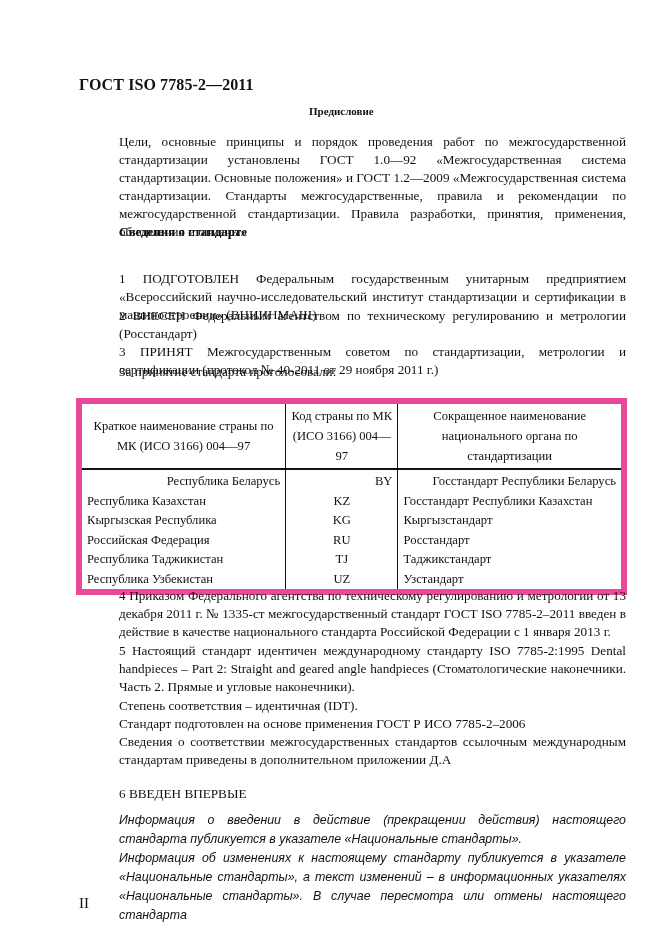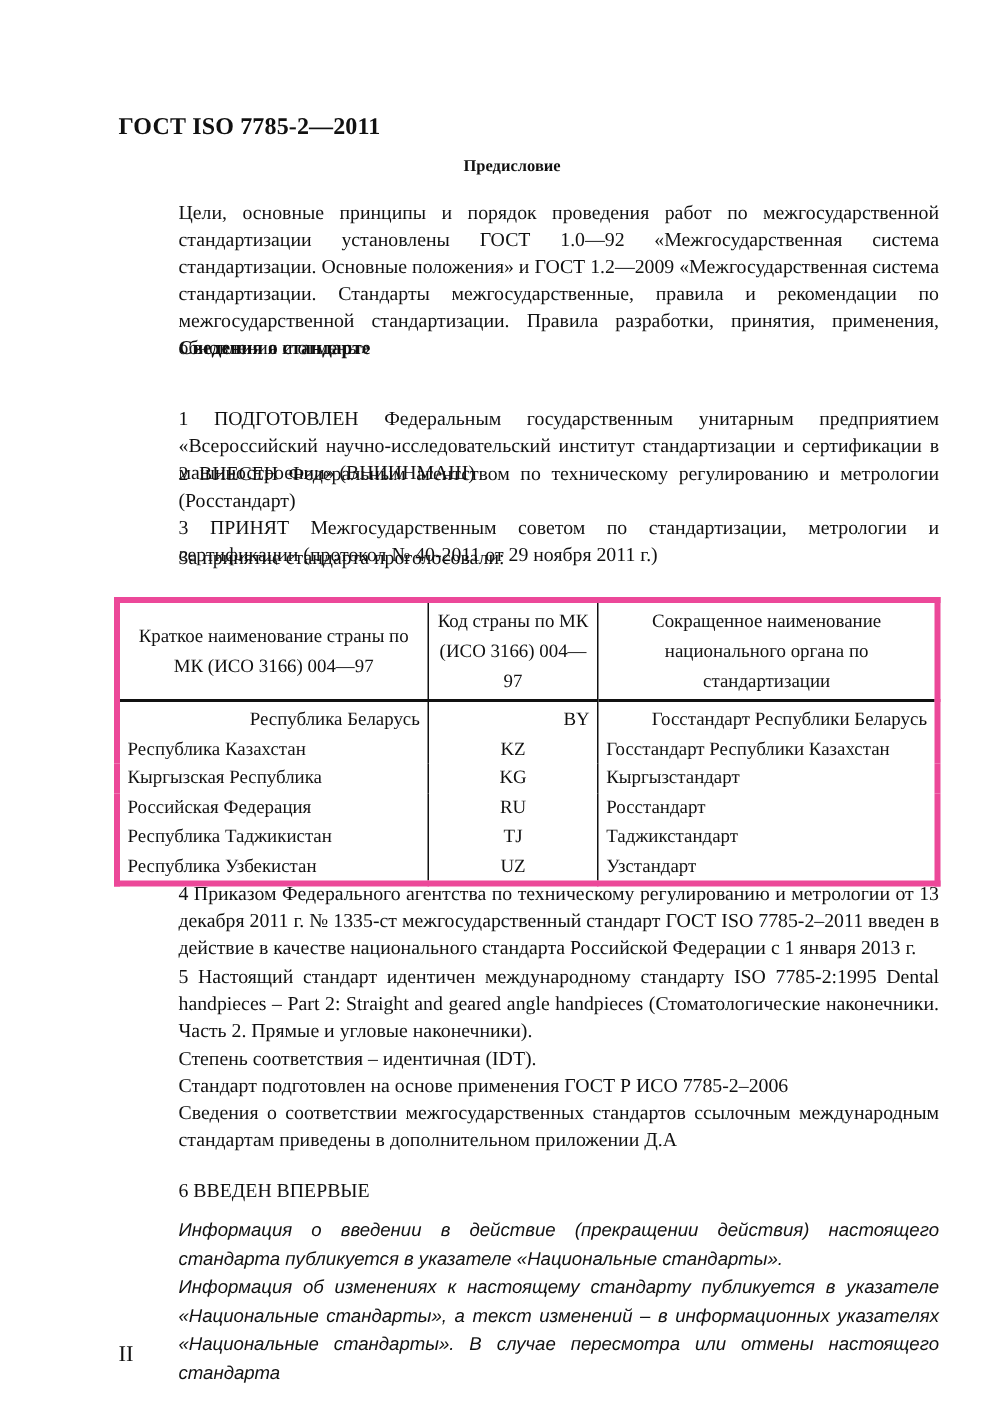--- a/index.html
+++ b/index.html
@@ -9,21 +9,21 @@
   .abs { position:absolute; }
   .doc-id { left:79px; top:58px; font-size:16px; font-weight:bold; letter-spacing:0.1px; }
   .title { left:0; width:661px; top:87px; text-align:right; font-size:11px; font-weight:bold; }
   .title span { display:inline-block; width:352px; text-align:left; }
   .para { left:79px; width:547px; font-size:13.2px; line-height:18px; text-align:justify; }
   .para .ind { padding-left:40px; }
   .jl { text-align-last:left; }
   .subhead { left:119px; font-size:13px; font-weight:bold; }
   .sans { font-family:"Liberation Sans", sans-serif; font-style:italic; font-size:12.4px; line-height:19px; }
   table.votes { position:absolute; left:76px; top:380px; width:551px; border-collapse:collapse;
-                font-size:12.6px; border:4px solid #ec4899; }
+                font-size:12.6px; border:6px solid #ec4899; }
   table.votes th { font-weight:normal; border:1px solid #111; border-bottom:2px solid #111;
                    padding:2px 4px; height:56px; line-height:20px; vertical-align:middle; text-align:center; }
   table.votes td { padding:0 5px; height:19.5px; line-height:19.5px; white-space:nowrap; border-left:1px solid #111; border-right:1px solid #111; }
   table.votes td.code { text-align:center; }
   table.votes tr.first td { padding-top:2px;text-align:right; }
   .pagenum { left:79px; top:877px; font-size:15px; }
 </style>
 </head>
 <body>
 

